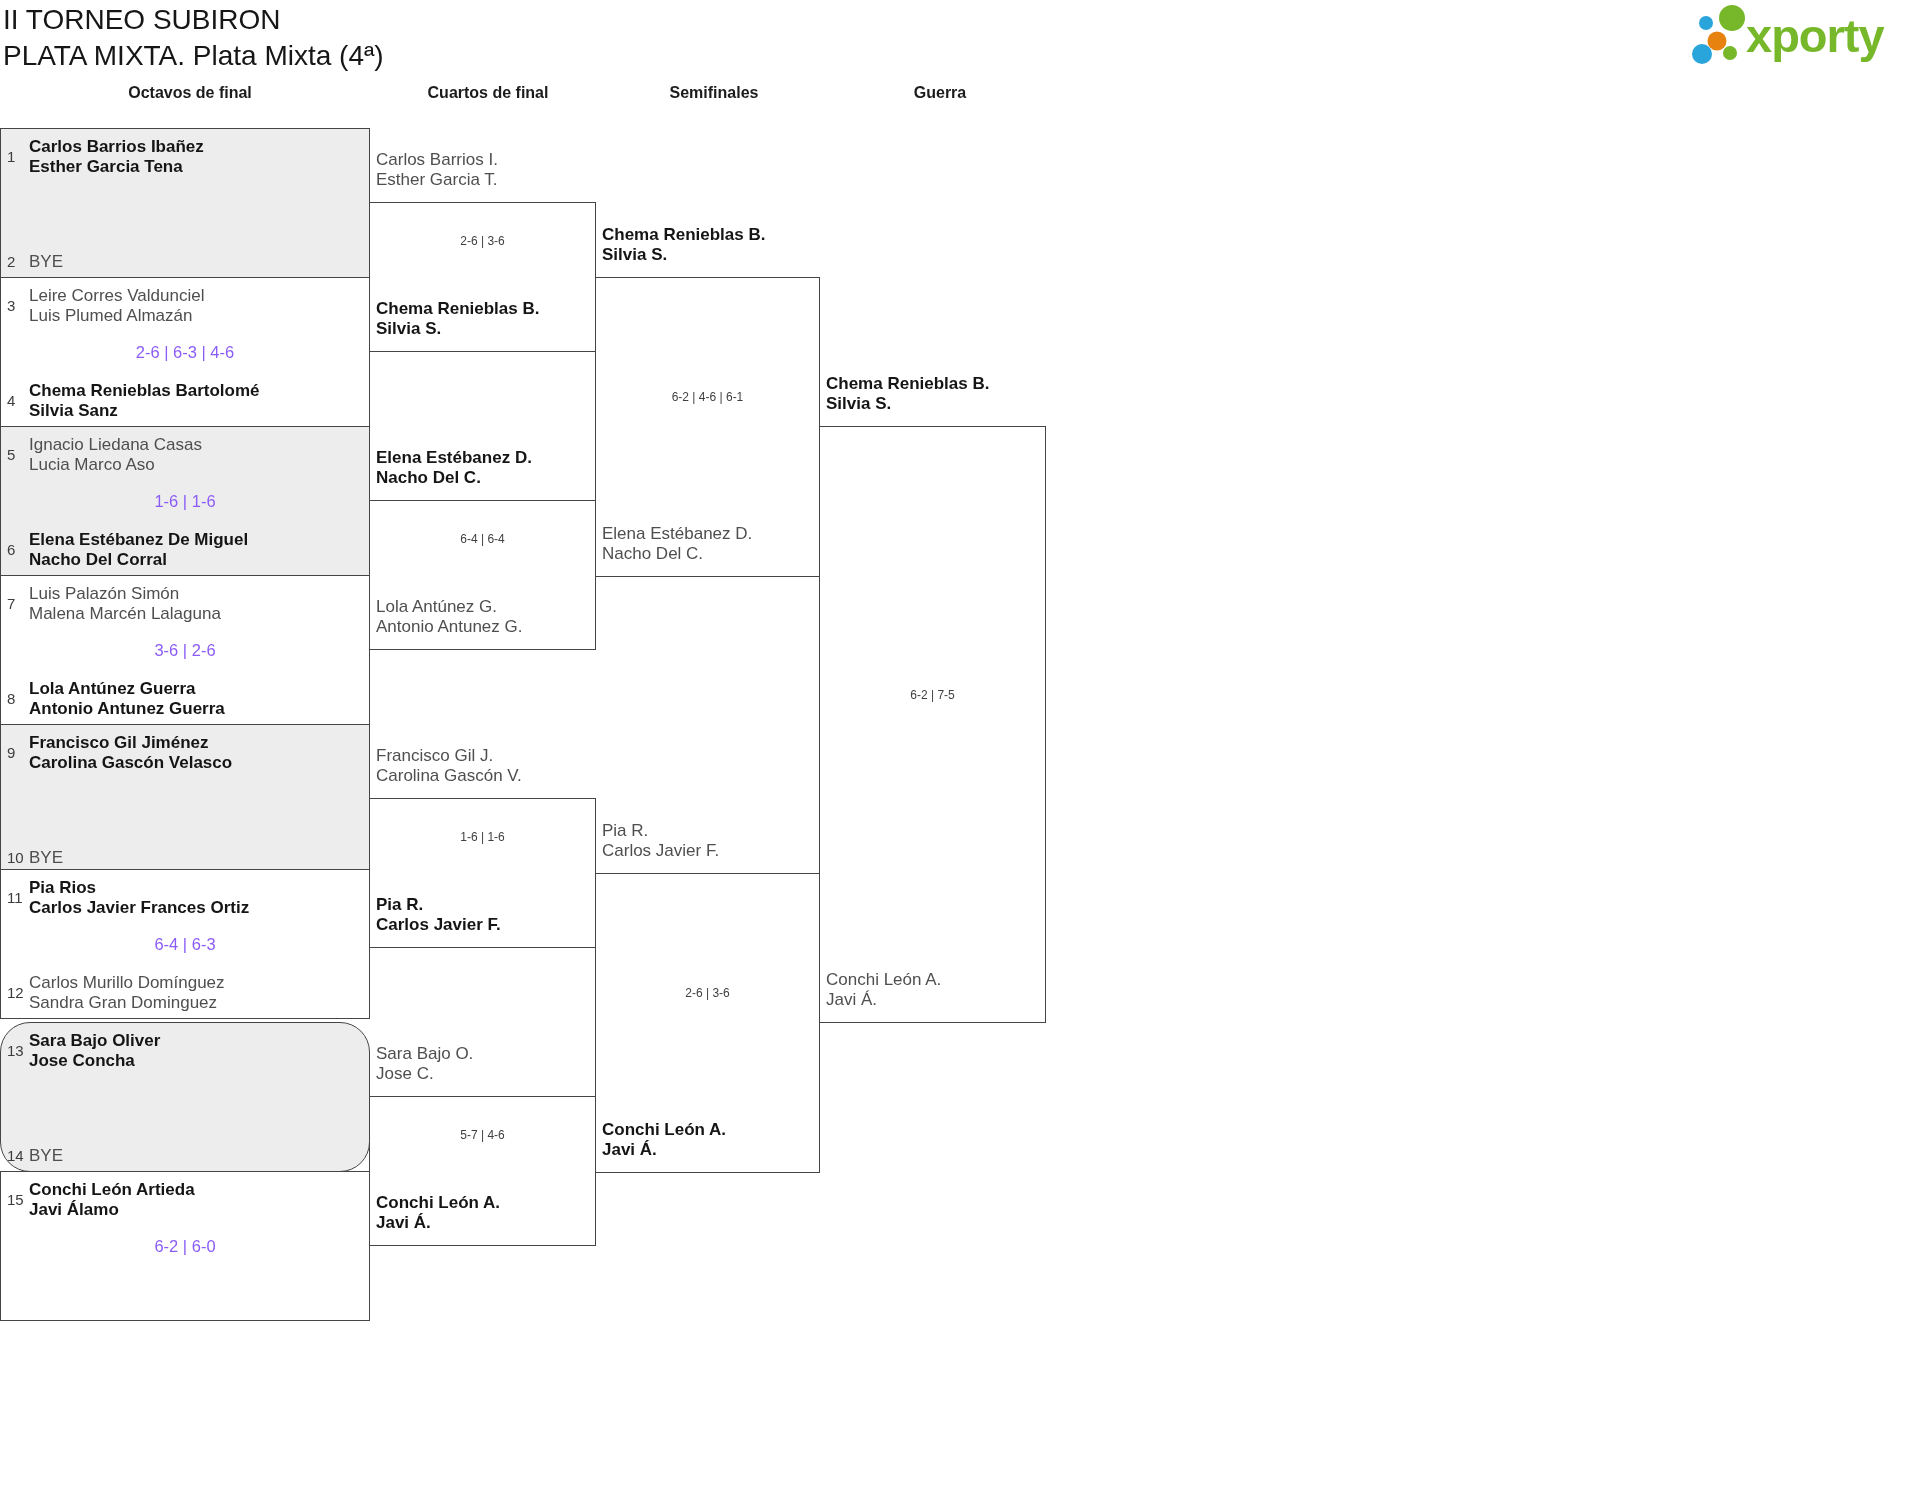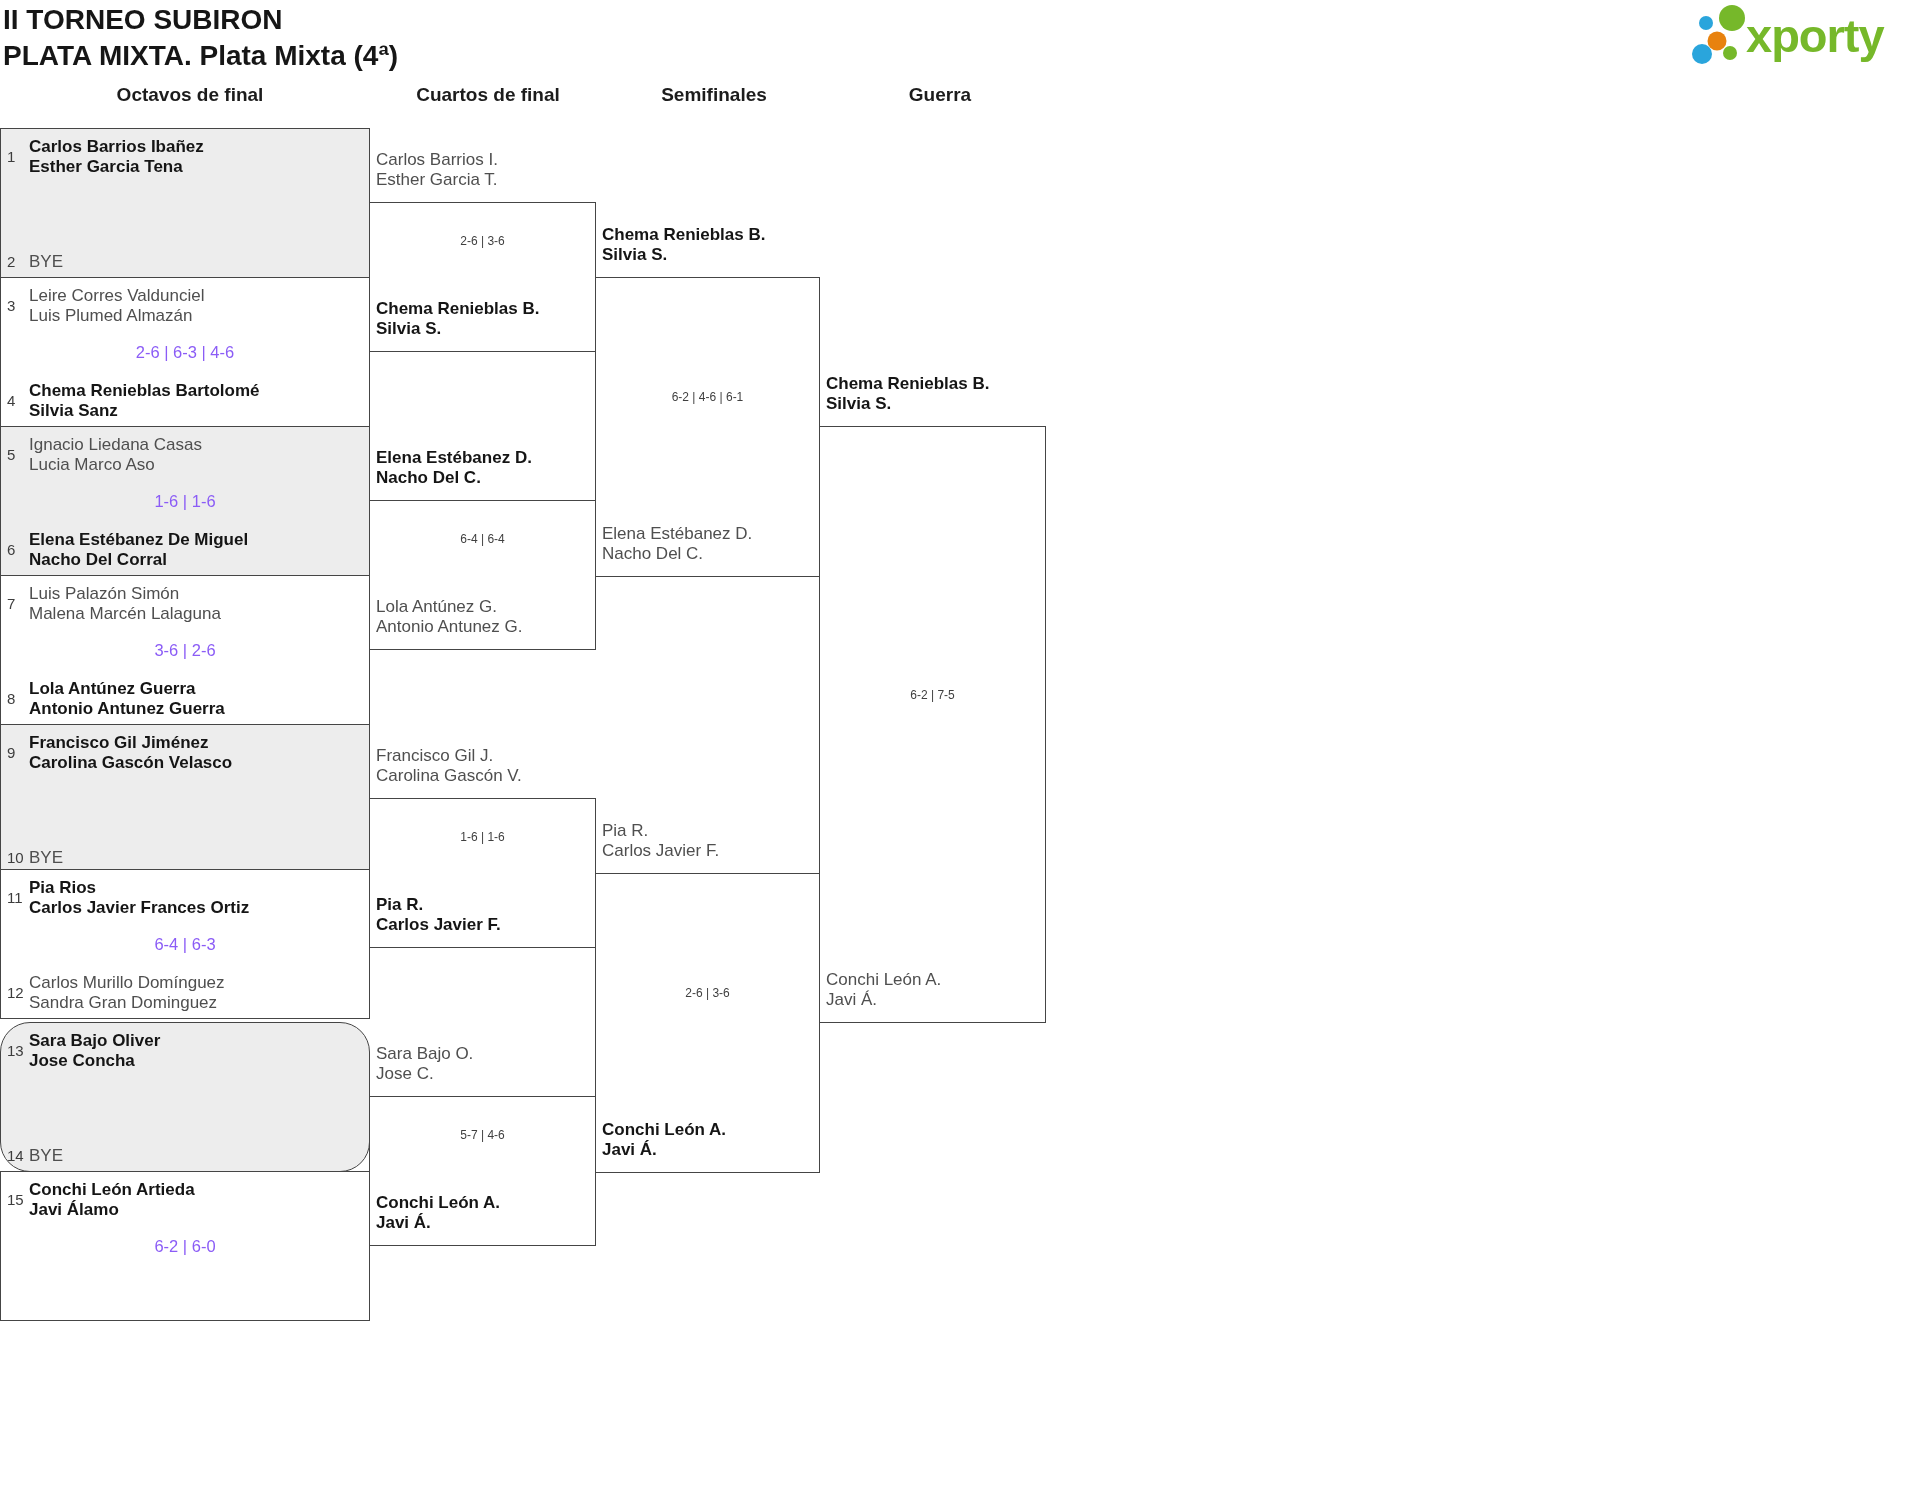--- a/index.html
+++ b/index.html
@@ -1,20 +1,20 @@
 <!DOCTYPE html>
 <html><head>
 <meta charset="utf-8">
 <style>
   html,body{margin:0;padding:0;background:#fff;}
   .page{position:relative;width:1920px;height:1492px;background:#ffffff;overflow:hidden;
         font-family:"Liberation Sans",sans-serif;-webkit-font-smoothing:antialiased;}
-  .title{position:absolute;left:3px;top:2px;font-size:28px;line-height:36px;font-weight:700;
+  .title{position:absolute;left:3px;top:2px;font-size:28px;line-height:36px;font-weight:400;
          color:#161616;letter-spacing:0;white-space:nowrap;}
-  .rhead{position:absolute;top:84px;transform:translateX(-50%);font-size:19px;font-weight:600;
+  .rhead{position:absolute;top:84px;transform:translateX(-50%);font-size:16px;font-weight:600;
          color:#1c1c1c;white-space:nowrap;}
   
   .obox{position:absolute;left:0;width:370px;height:150px;border:1px solid #454545;
         box-sizing:border-box;background:#ffffff;}
   .obox.gray{background:#ededed;}
   .team{position:absolute;left:6px;right:4px;display:flex;align-items:center;}
   .team.ta{top:8px;}
   .team.tb{bottom:6px;}
   .seed{flex:none;width:22px;font-size:15px;color:#3d3d3d;line-height:19px;}
   .tnames{flex:1;min-width:0;}

